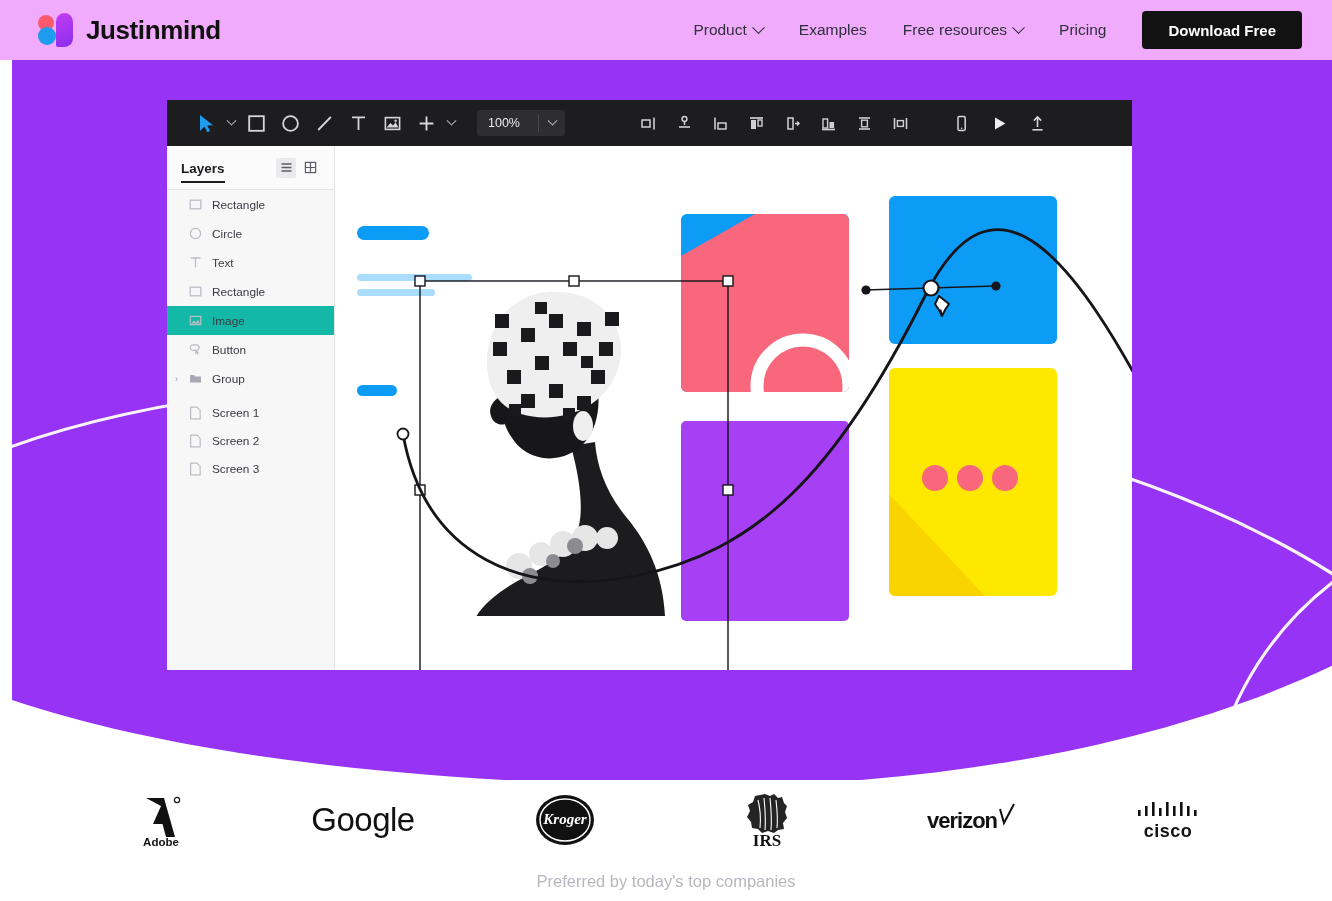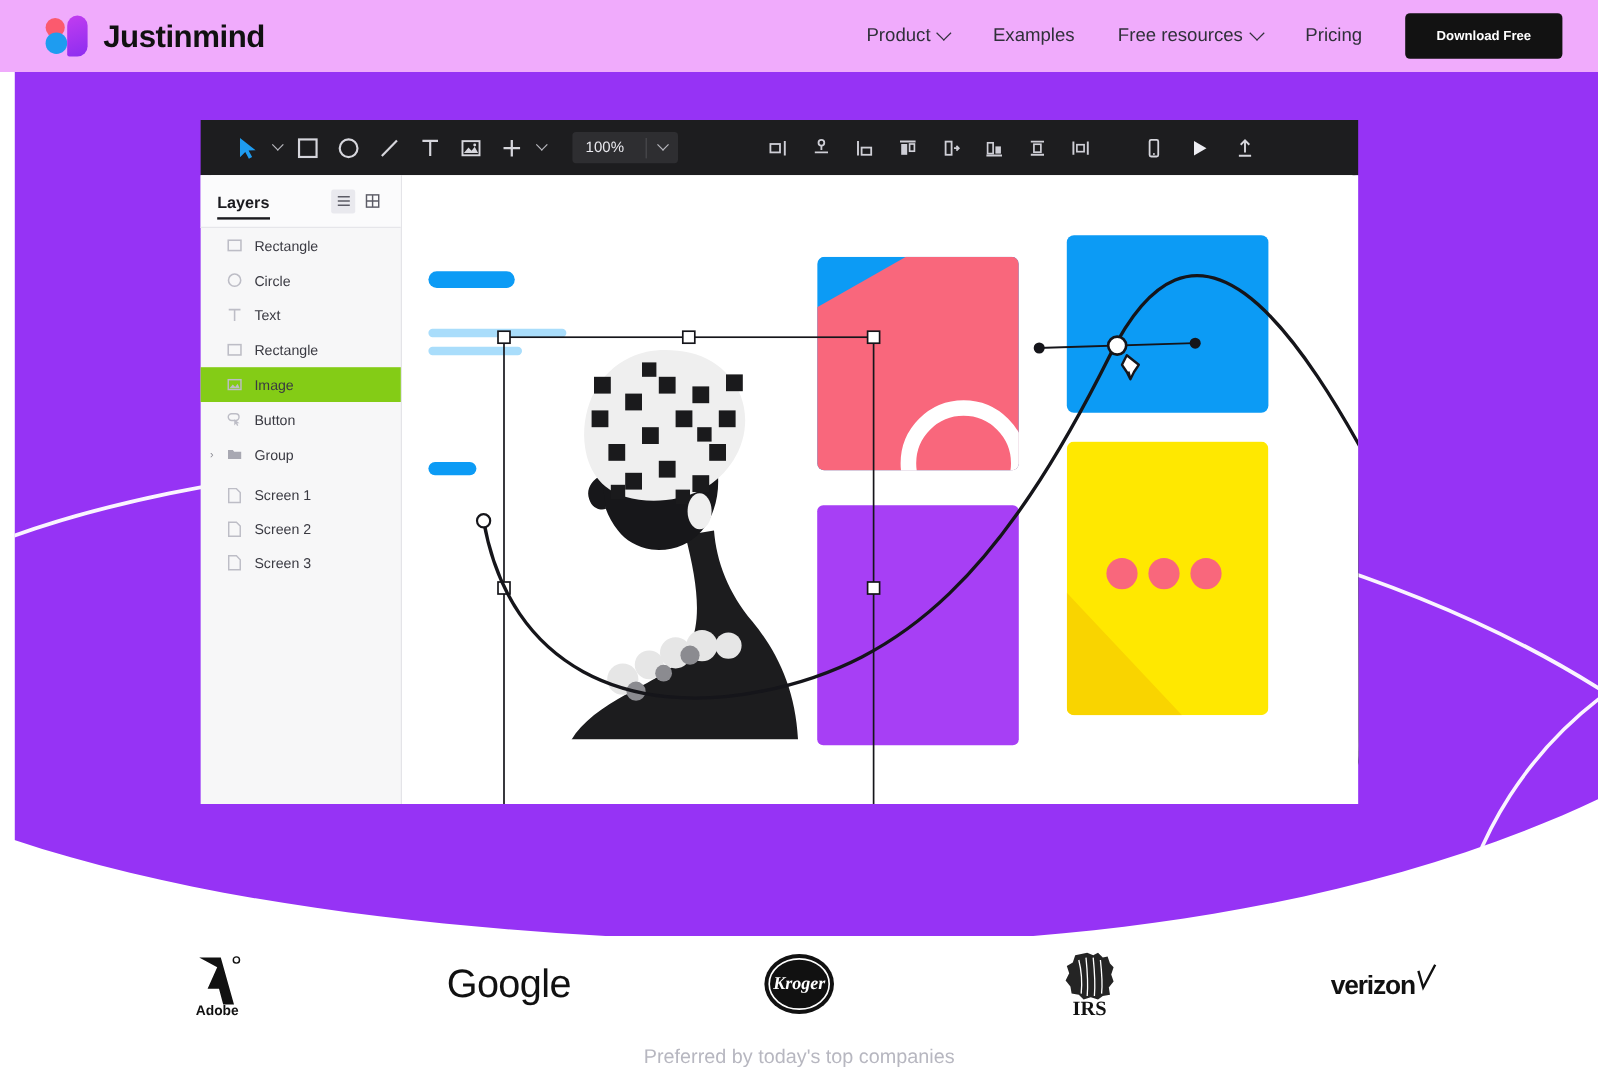--- a/index.html
+++ b/index.html
@@ -31,21 +31,21 @@
     margin-right:30px;
   }
   .navlink{
     font-size:15.5px; color:#30303a; padding:0 18px; cursor:pointer;
     display:flex; align-items:center; gap:7px; white-space:nowrap;
   }
   .chev{ display:inline-block; width:9px; height:9px;
     border-right:1.6px solid #30303a; border-bottom:1.6px solid #30303a;
     transform:rotate(45deg) translate(-2px,-2px); }
   .cta{
-    margin-left:18px; background:#121212; color:#fff; font-size:11px;
+    margin-left:18px; background:#121212; color:#fff; font-size:15px;
     font-weight:bold; border:none; border-radius:4px;
     padding:0 26px; height:38px; cursor:pointer; white-space:nowrap;
   }
 
   
   .hero{
     position:absolute; top:60px; left:12px; width:1332px; height:720px;
     overflow:hidden; background:#ffffff;
   }
   .hero-bg{ position:absolute; inset:0; }
@@ -97,21 +97,21 @@
     border-bottom:2.5px solid #1b1b20; padding-bottom:5px; margin-top:8px; }
   .panel-acts{ margin-left:auto; display:flex; gap:4px; }
   .pa-btn{ width:20px; height:20px; display:flex; align-items:center;
     justify-content:center; cursor:pointer; border-radius:2px; }
   .pa-btn.active{ background:#e9e9ee; }
 
   .lrow{
     height:29px; display:flex; align-items:center; padding-left:22px;
     gap:10px; cursor:pointer;
   }
-  .lrow.sel{ background:#84cc16; }
+  .lrow.sel{ background:#14b8a6; }
   .lrow-label{ font-size:11.8px; color:#3a3a42; }
   .lrow .twisty{ position:absolute; left:8px; font-size:9px; color:#8a8a93; }
 
   .panel-head2{
     height:42px; display:flex; align-items:flex-end; padding:0 14px 0 14px;
     border-top:1px solid #e6e6ea; border-bottom:1px solid #e6e6ea;
     background:#fbfbfc; margin-top:10px;
   }
 
   .canvas{
@@ -585,18 +585,34 @@
       </svg>
     </div>
 
     <div class="logo-cell">
       <svg width="110" height="34" viewBox="0 0 110 34">
         <text x="48" y="25" font-family="Liberation Sans, sans-serif" font-size="22" font-weight="bold" fill="#111" text-anchor="middle" letter-spacing="-1">verizon</text>
         <path d="M86,6 L90,20 L100,1" fill="none" stroke="#111" stroke-width="2"></path>
       </svg>
     </div>
 
+    <div class="logo-cell">
+      <svg width="86" height="46" viewBox="0 0 86 46">
+        <g fill="#111">
+          <rect x="10" y="13" width="2.6" height="6"></rect>
+            <rect x="17" y="9" width="2.6" height="10"></rect>
+          <rect x="24" y="5" width="2.6" height="14"></rect>
+            <rect x="31" y="11" width="2.6" height="8"></rect>
+          <rect x="38" y="5" width="2.6" height="14"></rect>
+            <rect x="45" y="9" width="2.6" height="10"></rect>
+          <rect x="52" y="5" width="2.6" height="14"></rect>
+            <rect x="59" y="9" width="2.6" height="10"></rect>
+          <rect x="66" y="13" width="2.6" height="6"></rect>
+        </g>
+        <text x="40" y="40" font-family="Liberation Sans, sans-serif" font-size="18" font-weight="bold" fill="#111" text-anchor="middle" letter-spacing="0.5">cisco</text>
+      </svg>
+    </div>
 
 
 
   </div>
   <div class="tagline">Preferred by today's top companies</div>
 </div>
 
 </body></html>

